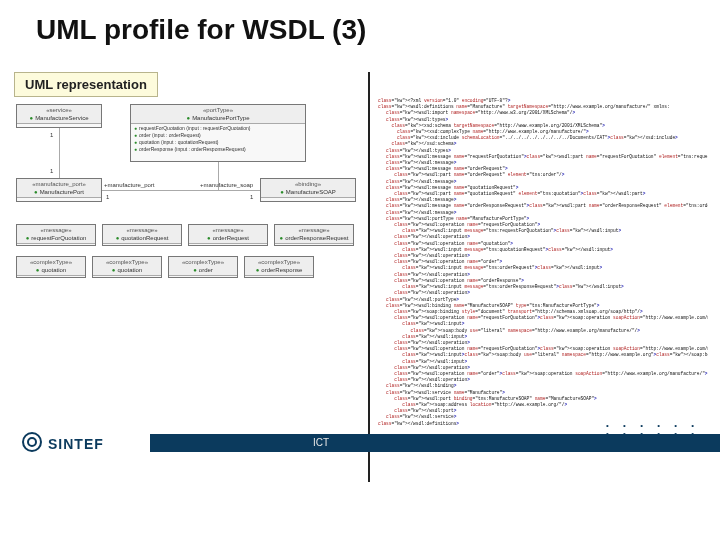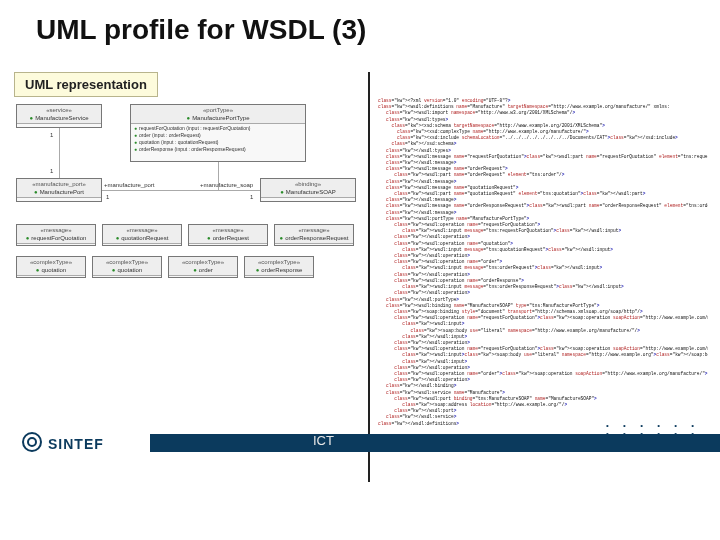--- a/index.html
+++ b/index.html
@@ -21,21 +21,21 @@
   .green-dot::before { content: "●"; color: #2a8b2a; margin-right: 2px; }
   
   .text-area { position: absolute; top: 98px; left: 378px; width: 330px; height: 330px; font-family: "Courier New", monospace; font-size: 4.5px; line-height: 6.2px; color: #111; white-space: pre; overflow: hidden; }
   .kw { color: #1a1ab0; font-weight: bold; }
   .attr { color: #b02222; }
   
   .footer { position: absolute; bottom: 0; left: 0; width: 720px; height: 40px; }
   .footer-bar { position: absolute; bottom: 8px; right: 0; width: 570px; height: 18px; background: #0b3a5d; }
   .footer-dots { position: absolute; bottom: 30px; right: 20px; letter-spacing: 6px; color: #0b3a5d; font-size: 8px; }
   .footer-dots2 { position: absolute; bottom: 22px; right: 20px; letter-spacing: 6px; color: #0b3a5d; font-size: 8px; }
-  .ict { position: absolute; bottom: 12px; left: 313px; font-size: 13px; color: #e6e6e6; }
+  .ict { position: absolute; bottom: 12px; left: 313px; font-size: 10px; color: #e6e6e6; }
   .logo { position: absolute; bottom: 8px; left: 22px; height: 22px; display: flex; align-items: flex-end; }
   .logo-badge { width: 20px; height: 20px; border-radius: 50%; border: 2px solid #0b3a5d; display: flex; align-items: center; justify-content: center; margin-right: 6px; }
   .logo-badge .inner { width: 10px; height: 10px; border: 2px solid #0b3a5d; border-radius: 50%; position: relative; }
   .logo-text { font-weight: bold; color: #0b3a5d; font-size: 14px; letter-spacing: 1px; }
 </style>
 </head>
 <body>
 
 <div class="slide">
   <div class="title">UML profile for WSDL (3)</div>

